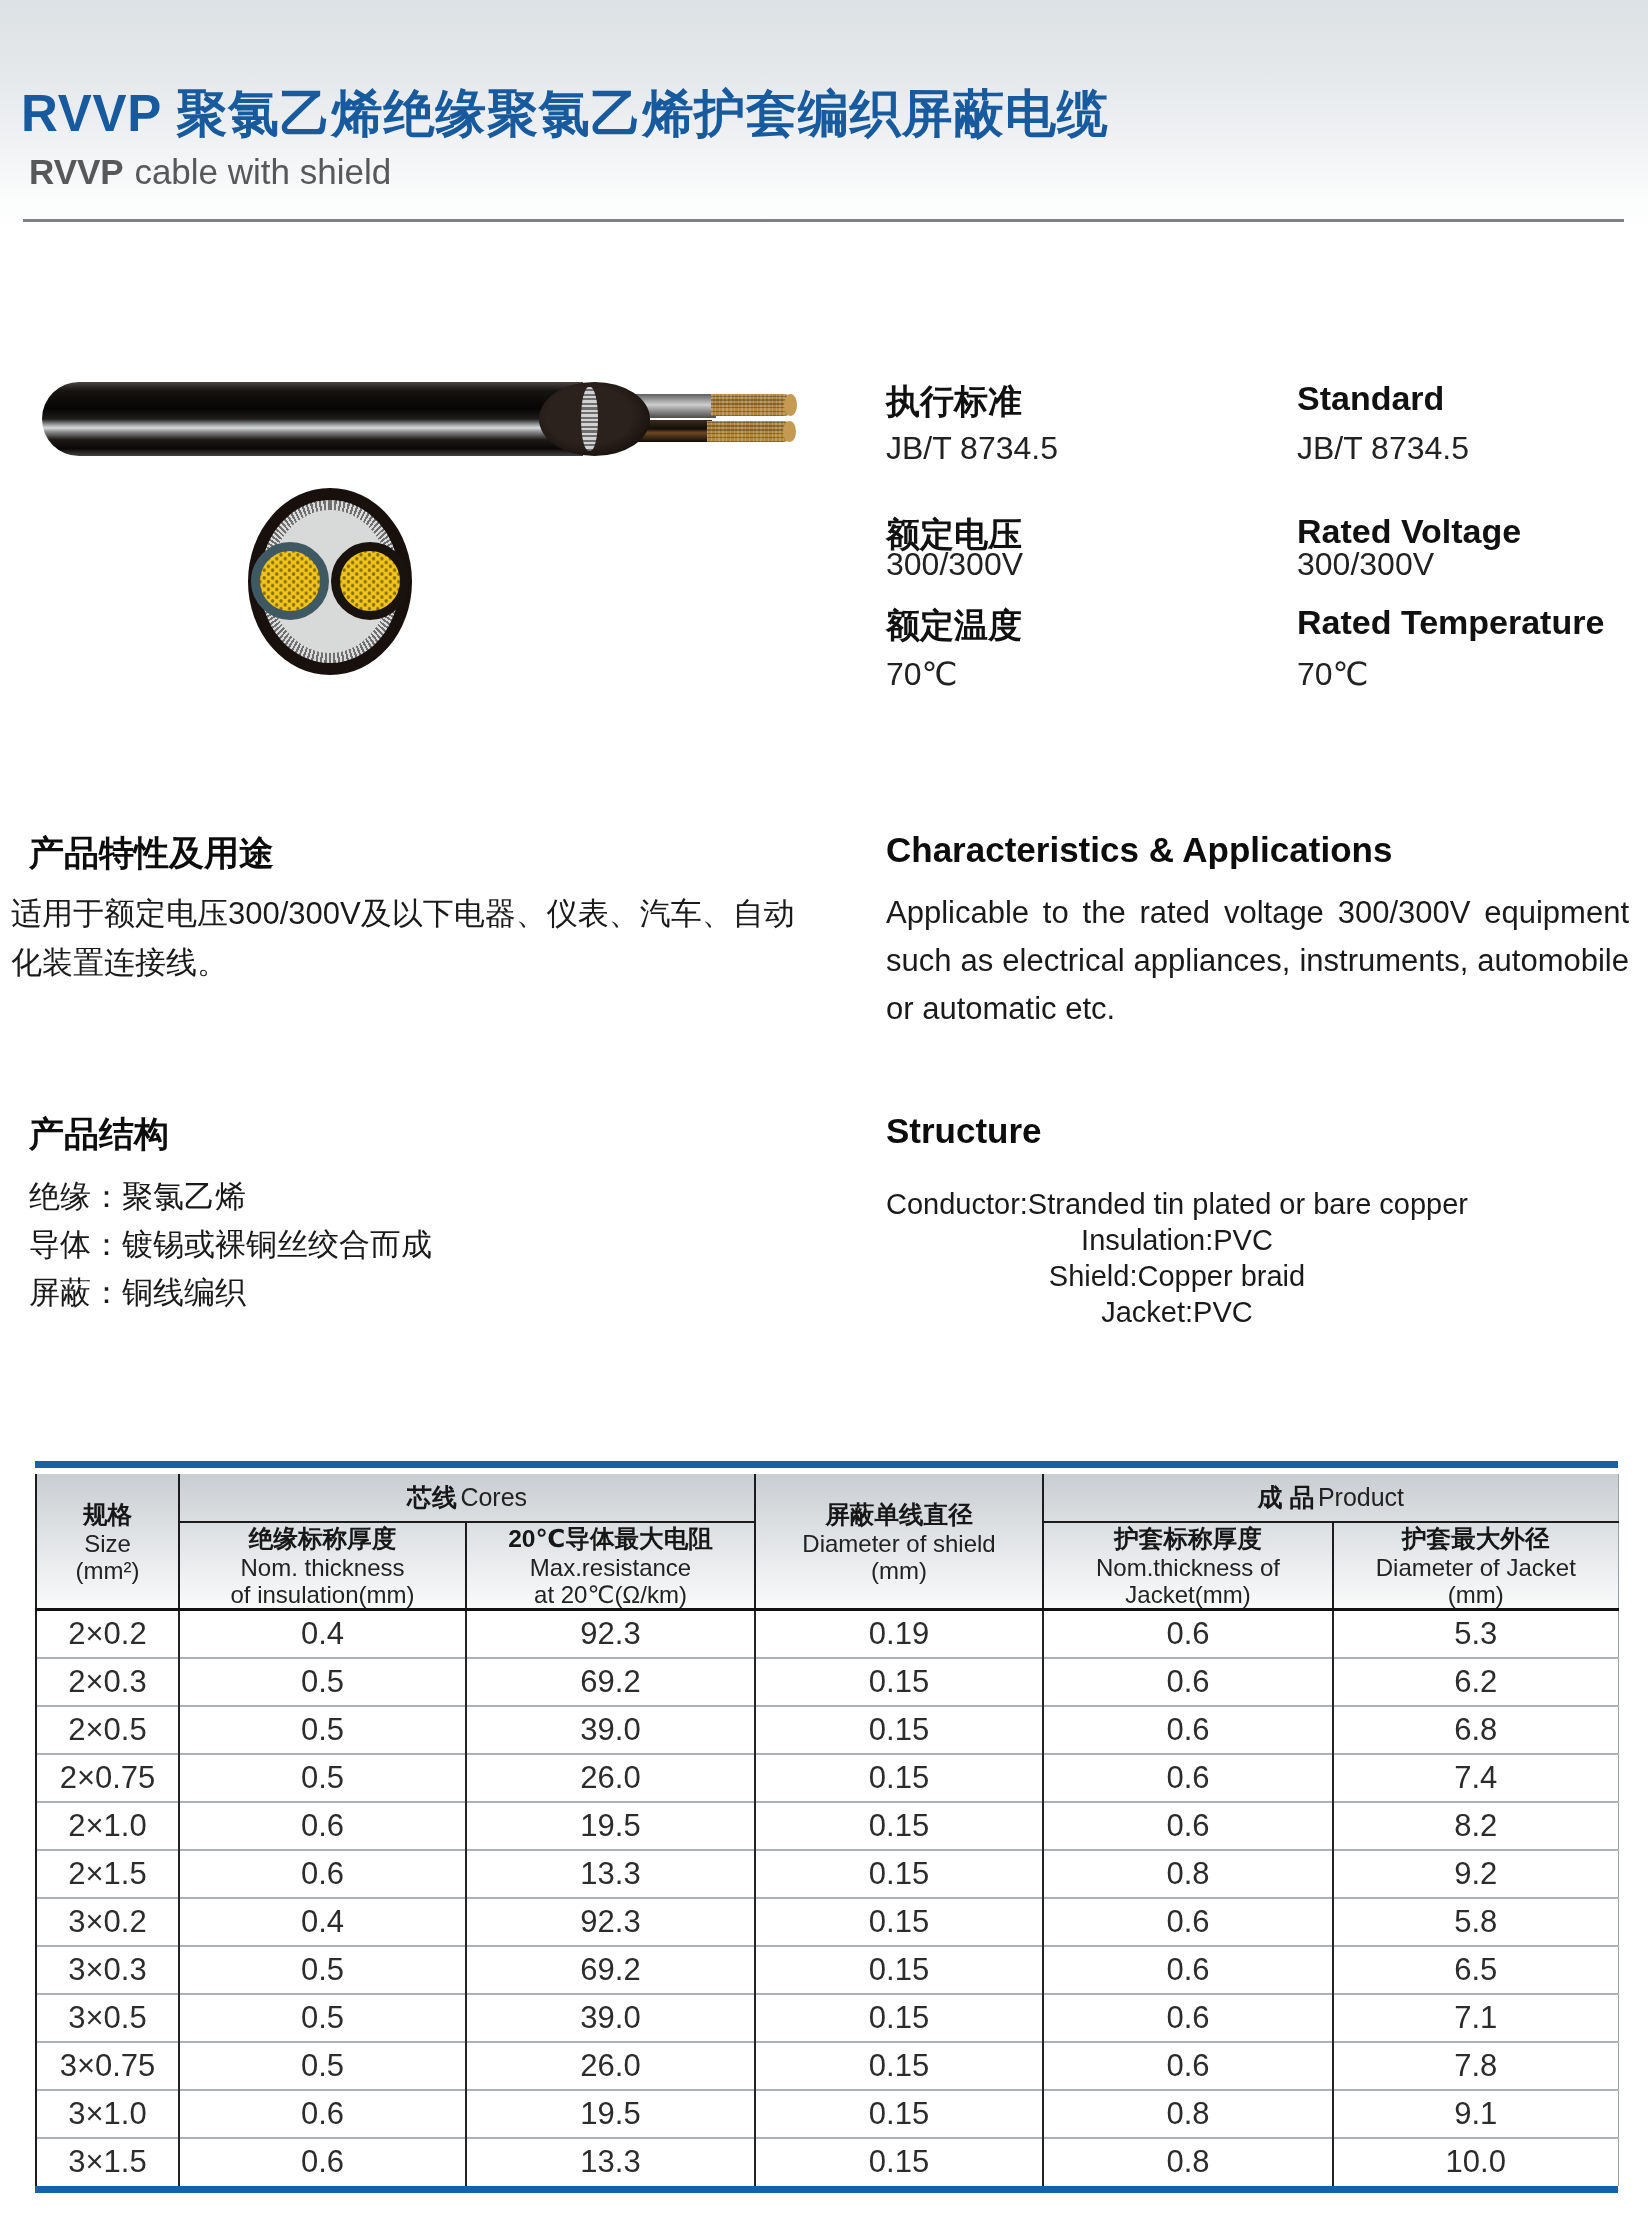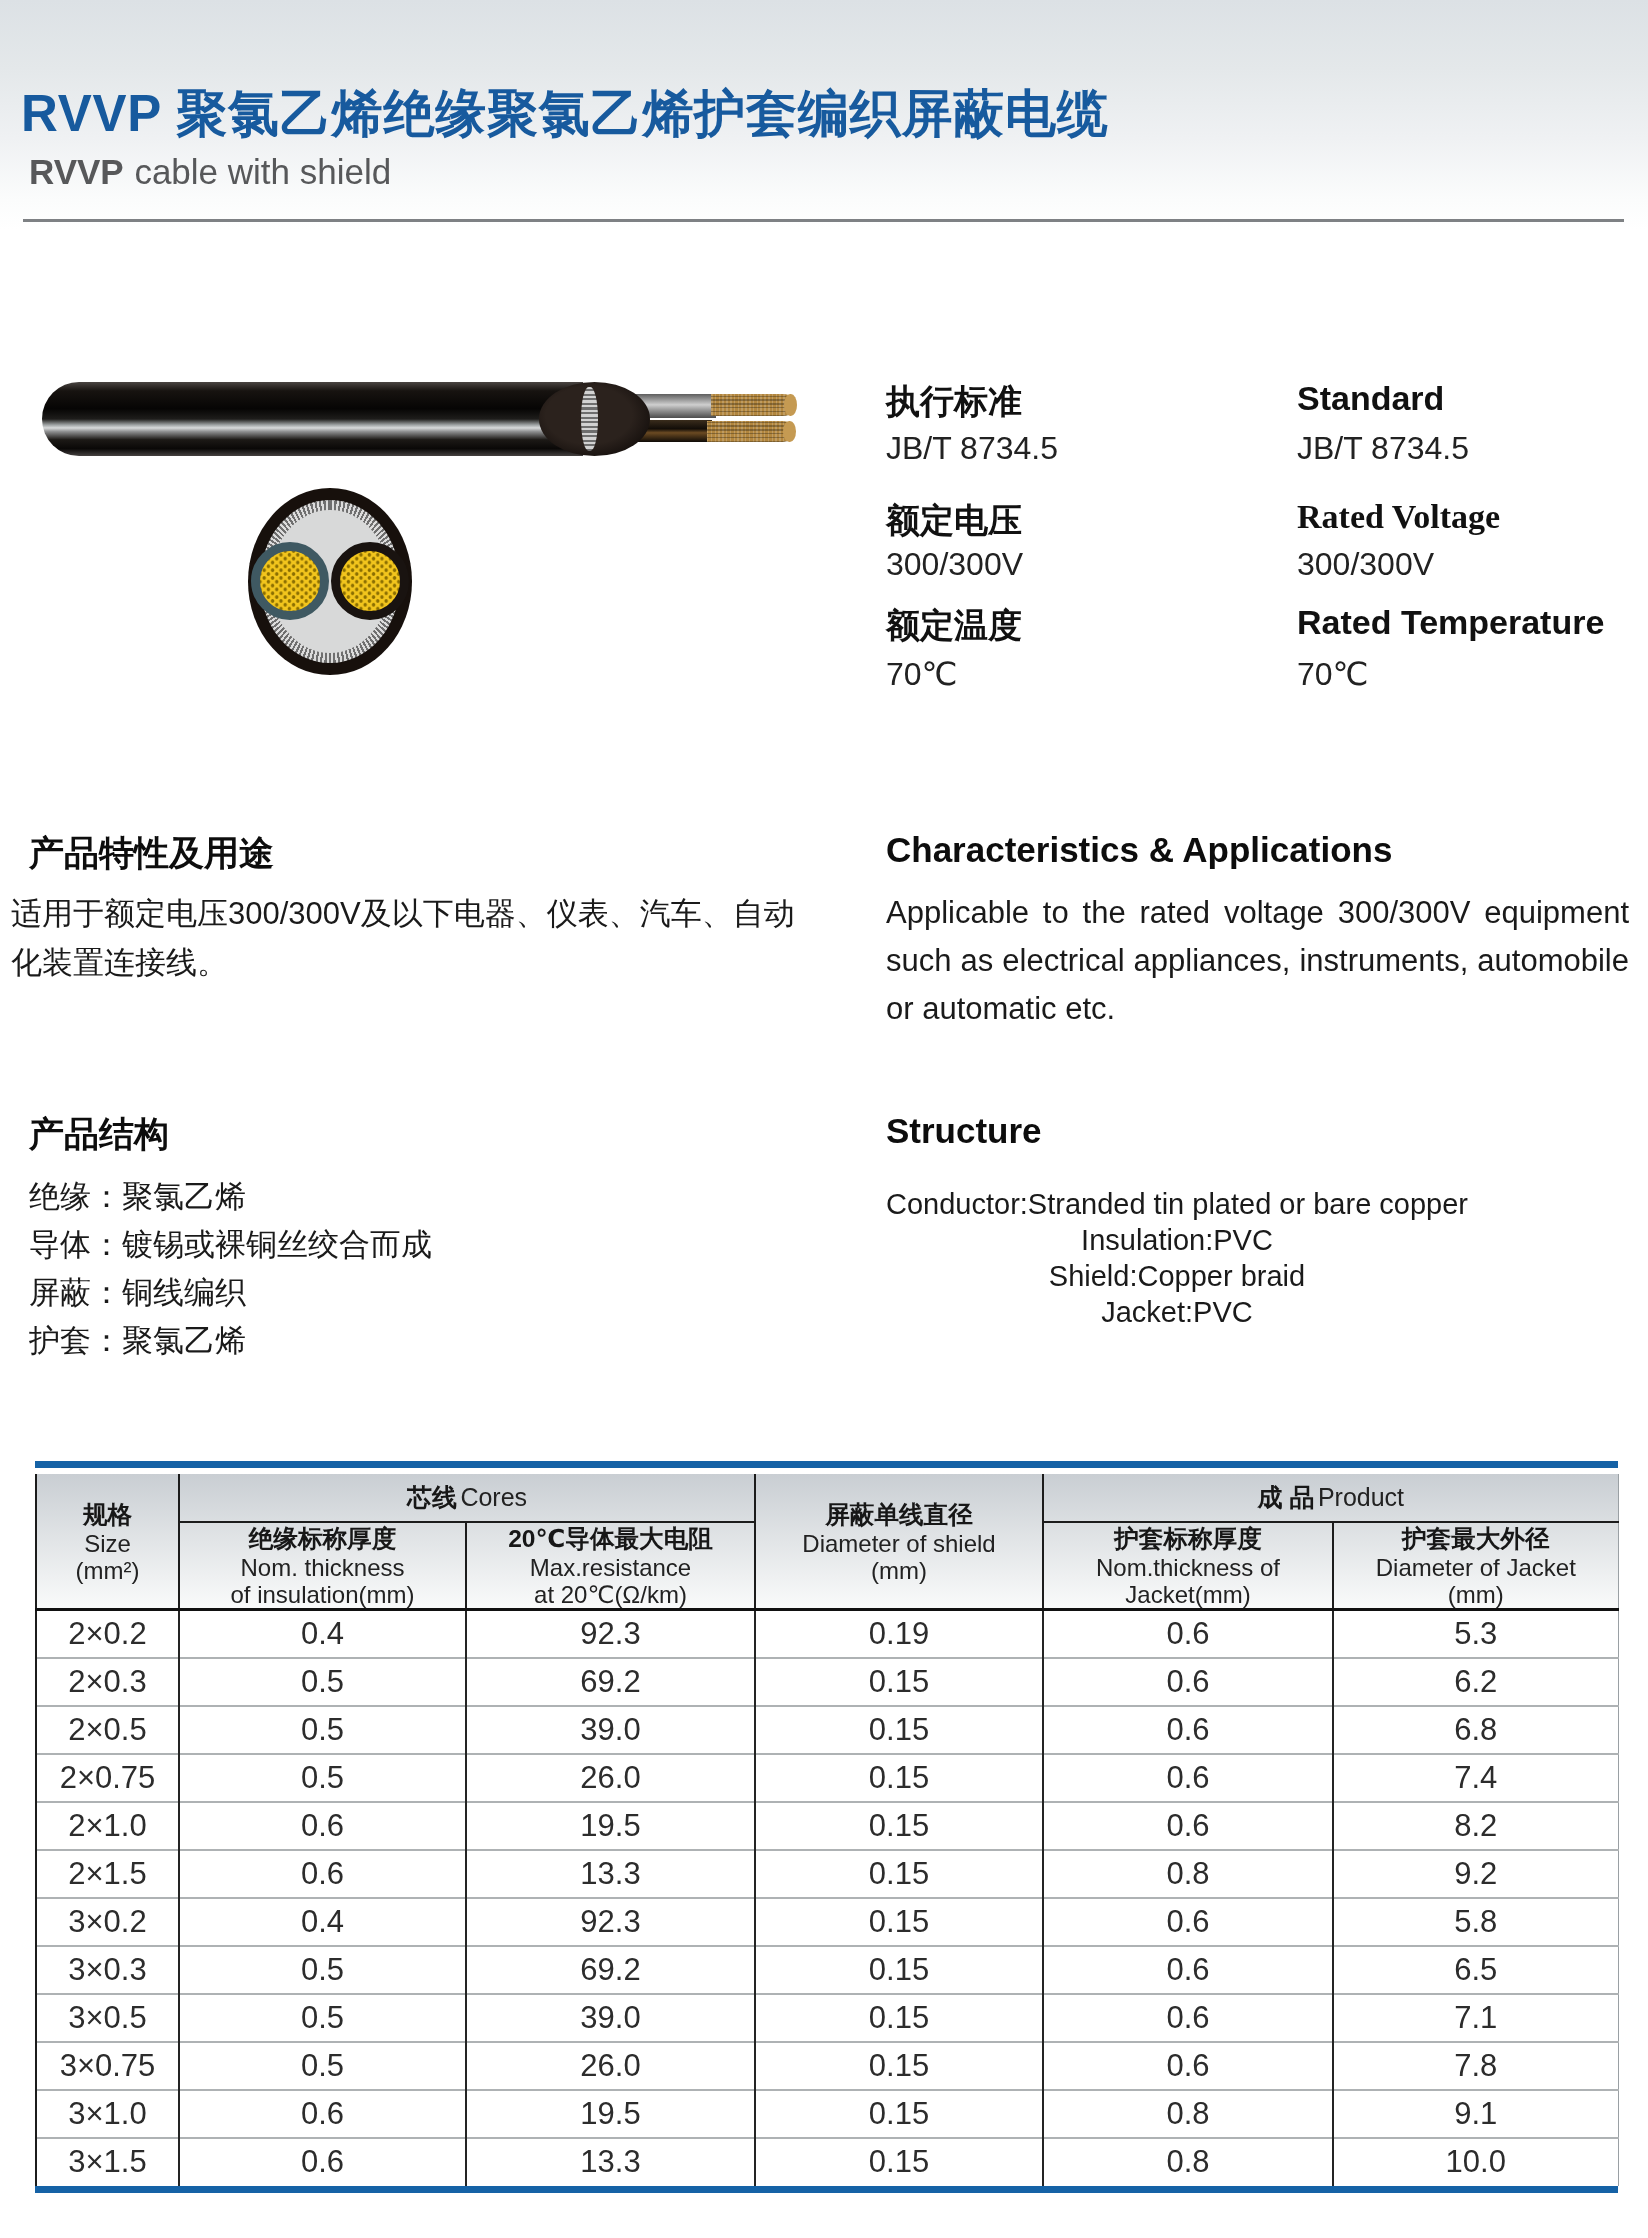--- a/index.html
+++ b/index.html
@@ -64,21 +64,21 @@
       radial-gradient(circle,rgba(134,106,0,.95) 1.4px,rgba(0,0,0,0) 2.1px);
     background-size:8.4px 7.7px,8.4px 7.7px;background-position:0 0,4.2px 3.8px;}
   .cond-left{left:3.1px;border:9.2px solid #3f5962;}
   .cond-right{left:83px;border:9.2px solid #191310;}
   
   .spec{position:absolute;white-space:nowrap;}
   .spec-label{font-size:34px;font-weight:bold;color:#111;}
   .spec-value{font-size:32px;color:#222;}
   .sx-zh{left:886px;} .sx-en{left:1297px;}
   .sy-l1{top:379px;} .sy-v1{top:430px;}
-  .sy-l2{top:498px;font-family:Liberation Serif, serif;} .sy-v2{top:546px;}
+  .sy-l2{top:512px;} .sy-v2{top:546px;}
   .sy-l3{top:603px;} .sy-v3{top:655px;}
   
   .sec-head{position:absolute;font-size:35px;font-weight:bold;color:#0d0d0d;white-space:nowrap;}
   .body-zh{position:absolute;font-size:31px;color:#1a1a1a;line-height:49px;}
   .body-en{position:absolute;font-size:31px;color:#1a1a1a;line-height:48px;text-align:justify;}
   .h-char-zh{left:29px;top:830px;}
   .b-char-zh{left:11px;top:889px;width:798px;}
   .h-char-en{left:886px;top:830px;}
   .b-char-en{left:886px;top:889px;width:743px;}
   .h-str-zh{left:29px;top:1111px;}
@@ -151,21 +151,20 @@
   <div class="sec-head h-char-zh">产品特性及用途</div>
   <div class="body-zh b-char-zh">适用于额定电压300/300V及以下电器、仪表、汽车、自动化装置连接线。</div>
   <div class="sec-head h-char-en">Characteristics &amp; Applications</div>
   <div class="body-en b-char-en">Applicable to the rated voltage 300/300V equipment such as electrical appliances, instruments, automobile or automatic etc.</div>
 
   <div class="sec-head h-str-zh">产品结构</div>
   <div class="list-zh">
     <div>绝缘：聚氯乙烯</div>
     <div>导体：镀锡或裸铜丝绞合而成</div>
     <div>屏蔽：铜线编织</div>
-    <div>护套：聚氯乙烯</div>
   </div>
   <div class="sec-head h-str-en">Structure</div>
   <div class="list-en">
     <div>Conductor:Stranded tin plated or bare copper</div>
     <div>Insulation:PVC</div>
     <div>Shield:Copper braid</div>
     <div>Jacket:PVC</div>
   </div>
 
   <div class="tbl-wrap">

